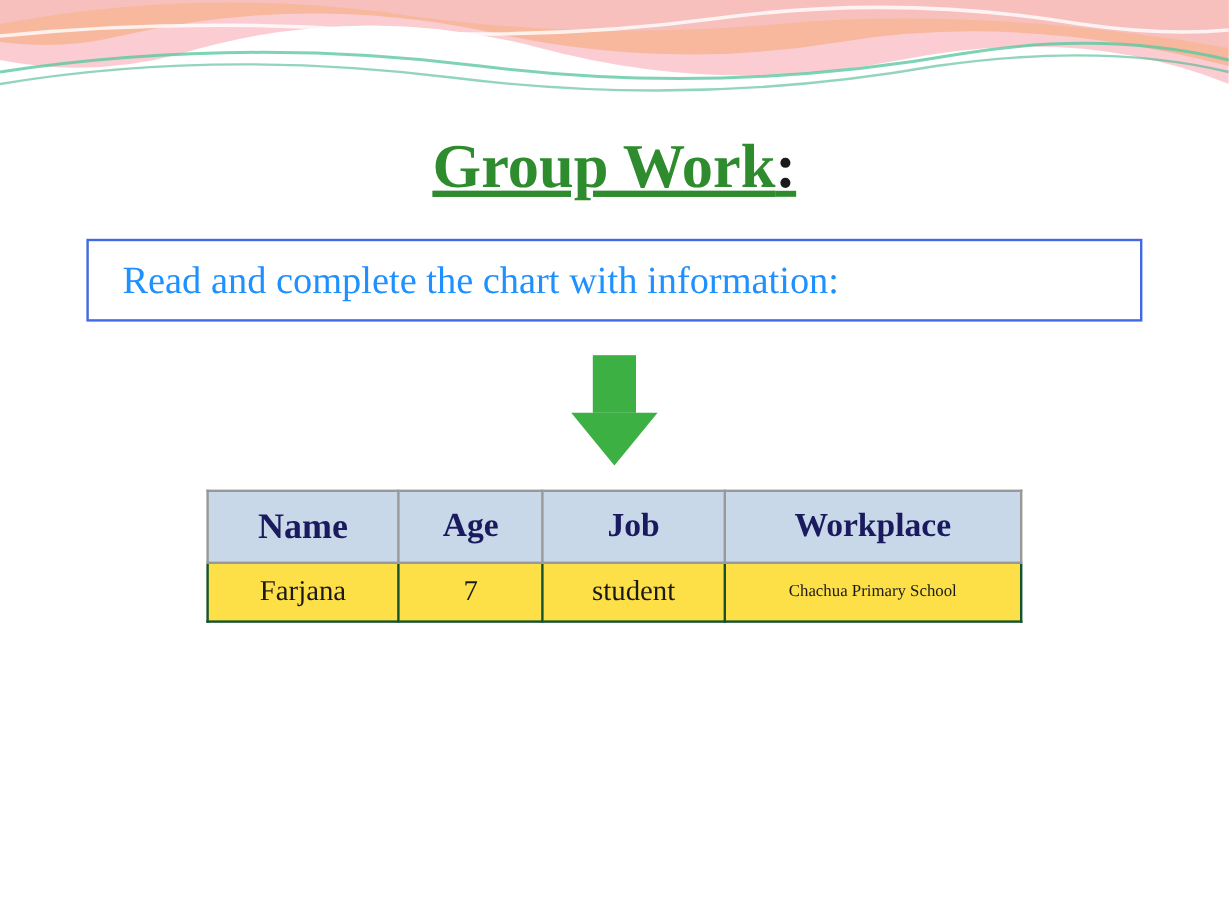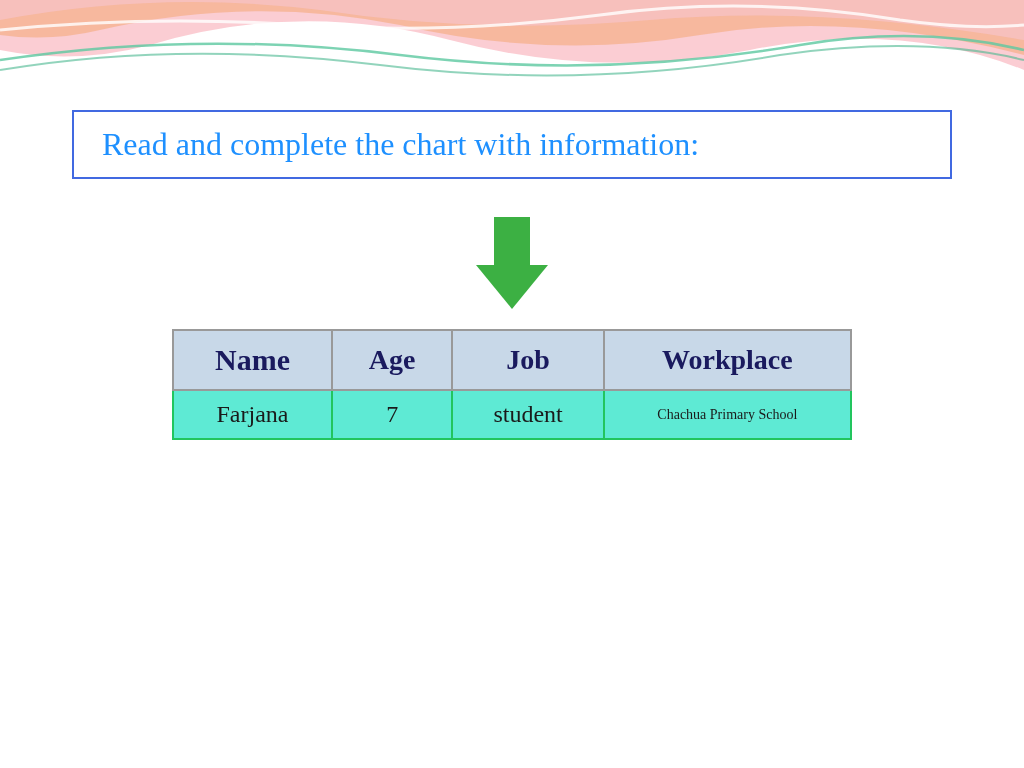--- a/index.html
+++ b/index.html
@@ -38,21 +38,21 @@
       text-decoration: underline;
       font-weight: bold;
       margin-bottom: 30px;
       text-align: center;
     }
 
     .instruction-box {
       border: 2px solid #4169e1;
       padding: 14px 28px;
       width: 880px;
-      margin-bottom: 38px;
+      margin-bottom: 28px;
     }
 
     .instruction-text {
       font-size: 32px;
       color: #1e90ff;
       font-weight: 500;
     }
 
     .arrow-container {
       margin-bottom: 20px;
@@ -89,25 +89,25 @@
       background-color: #c8d8e8;
       color: #1a1a5e;
       font-size: 28px;
       font-weight: bold;
       padding: 12px 20px;
       border: 2px solid #999;
       text-align: center;
     }
 
     .info-table td {
-      background-color: #5eead4;
+      background-color: #fde047;
       color: #1a1a1a;
       font-size: 24px;
       padding: 10px 20px;
-      border: 2px solid #22c55e;
+      border: 2px solid #14532d;
       text-align: center;
     }
 
     .info-table th.name-col {
       font-size: 30px;
       font-weight: 900;
     }
 
     .info-table td.workplace-cell {
       font-size: 14px;
@@ -127,20 +127,21 @@
 
     <path d="M0,60 Q200,30 400,55 Q600,80 800,45 Q920,25 1024,50" fill="none" stroke="#5dc8a0" stroke-width="2.5" opacity="0.8"></path>
     <path d="M0,70 Q180,40 380,65 Q580,90 780,55 Q920,35 1024,60" fill="none" stroke="#4ab890" stroke-width="2" opacity="0.6"></path>
 
     <path d="M0,30 Q150,15 300,25 Q450,35 600,15 Q750,-5 900,20 Q970,30 1024,25" fill="none" stroke="white" stroke-width="3" opacity="0.8"></path>
   </svg>
 </div>
 
 <div class="main-content">
 
+  <h1 class="page-title"><span style="color:#2e8b2e; text-decoration:underline;">Group Work</span><span style="color:#1a1a1a; text-decoration:none;">:</span></h1>
 
   <div class="instruction-box">
     <span class="instruction-text">Read and complete the chart with information:</span>
   </div>
 
   <div class="arrow-container">
     <div class="arrow-shape">
       <div class="arrow-rect"></div>
       <div class="arrow-triangle"></div>
     </div>

